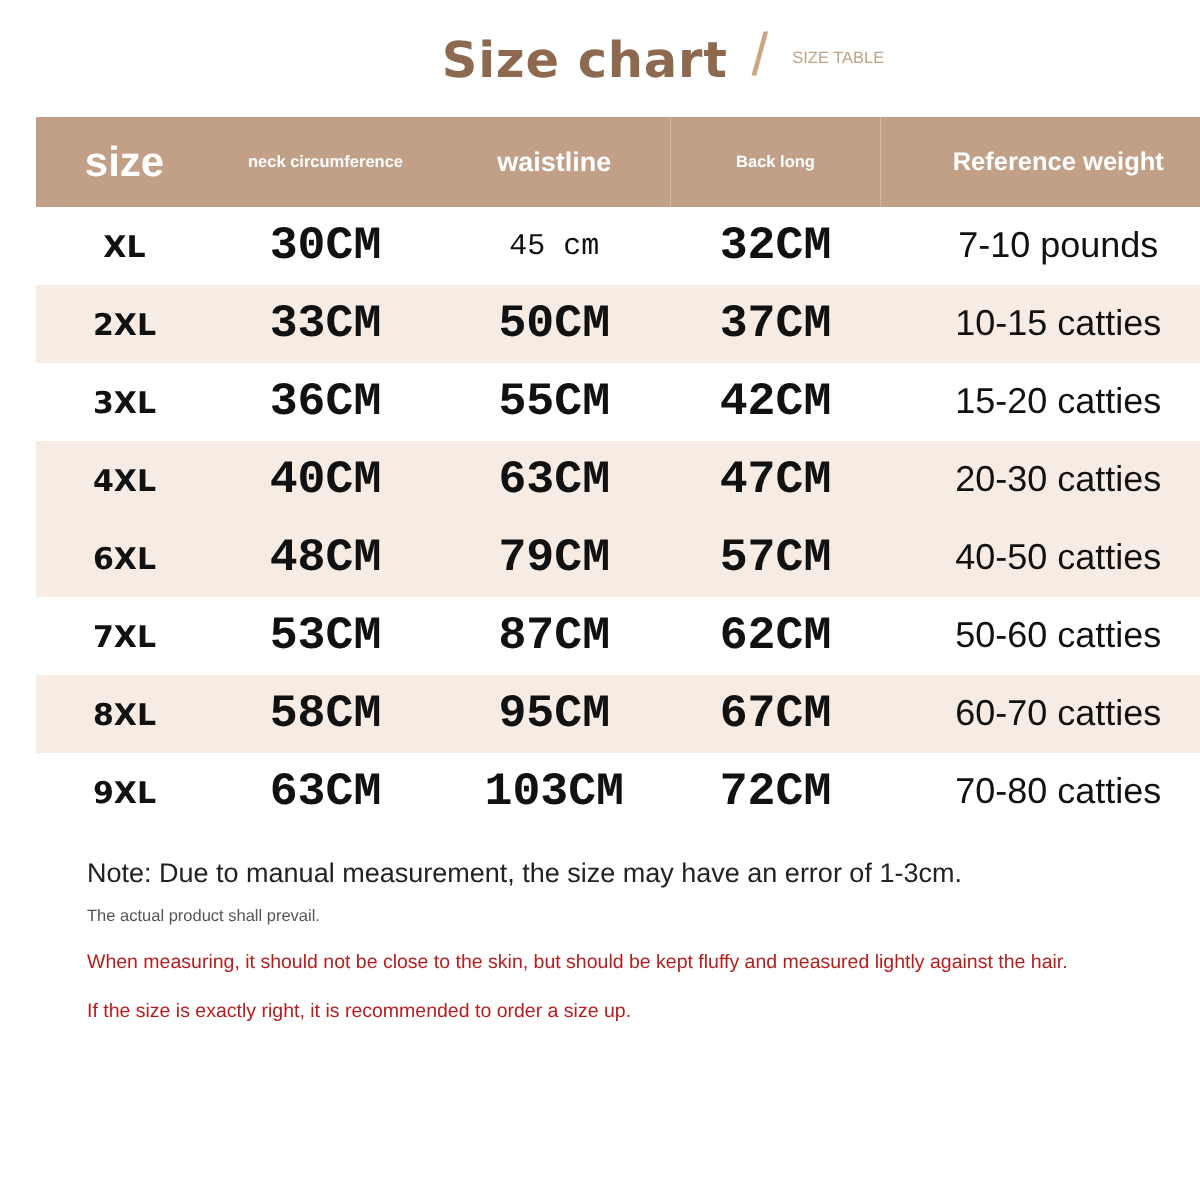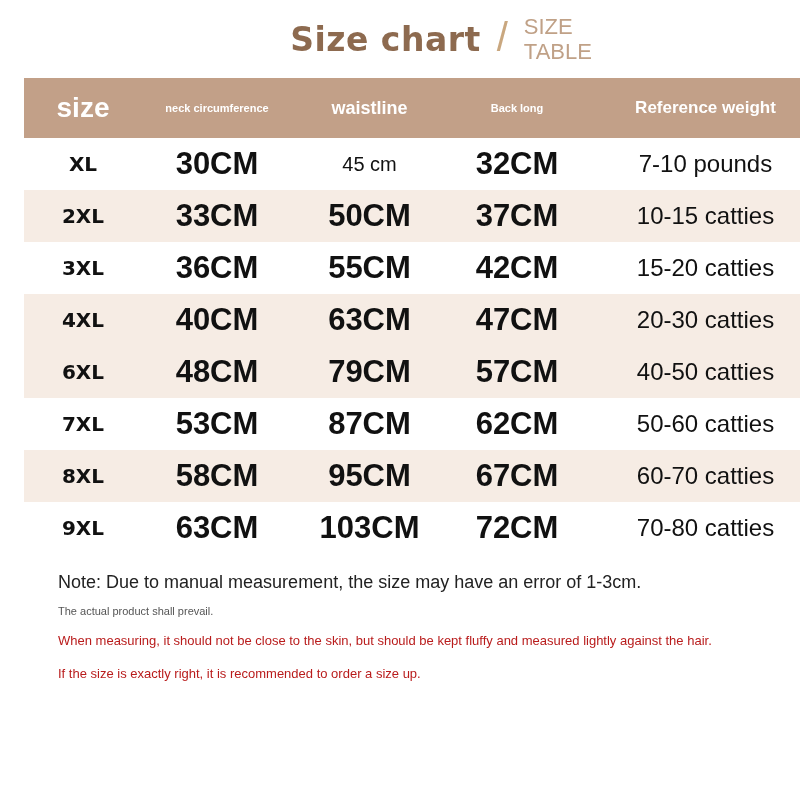--- a/index.html
+++ b/index.html
@@ -44,21 +44,21 @@
     font-family: "DejaVu Sans", sans-serif;
   }
   .header-slash {
     font-size: 40px;
     color: #c9a77f;
     font-weight: 400;
     line-height: 1;
     padding-bottom: 4px;
   }
   .header-sub {
-    font-size: 22px;
+    font-size: 11px;
     color: #c0a187;
     line-height: 1.15;
     max-width: 70px;
   }
 
   
   .table {
     width: 800px;
     border-collapse: collapse;
     table-layout: fixed;
@@ -90,21 +90,21 @@
     color: #111111;
   }
   .cell-size {
     font-size: 20px;
     font-weight: bold;
     font-family: "DejaVu Sans", sans-serif;
   }
   .cell-num {
     font-size: 31px;
     font-weight: bold;
-    font-family: Liberation Sans, sans-serif;
+    font-family: Liberation Mono, monospace;
   }
   .cell-num.small {
     font-size: 20px;
     font-weight: normal;
   }
   .cell-ref {
     font-size: 24px;
     font-weight: normal;
   }
 

